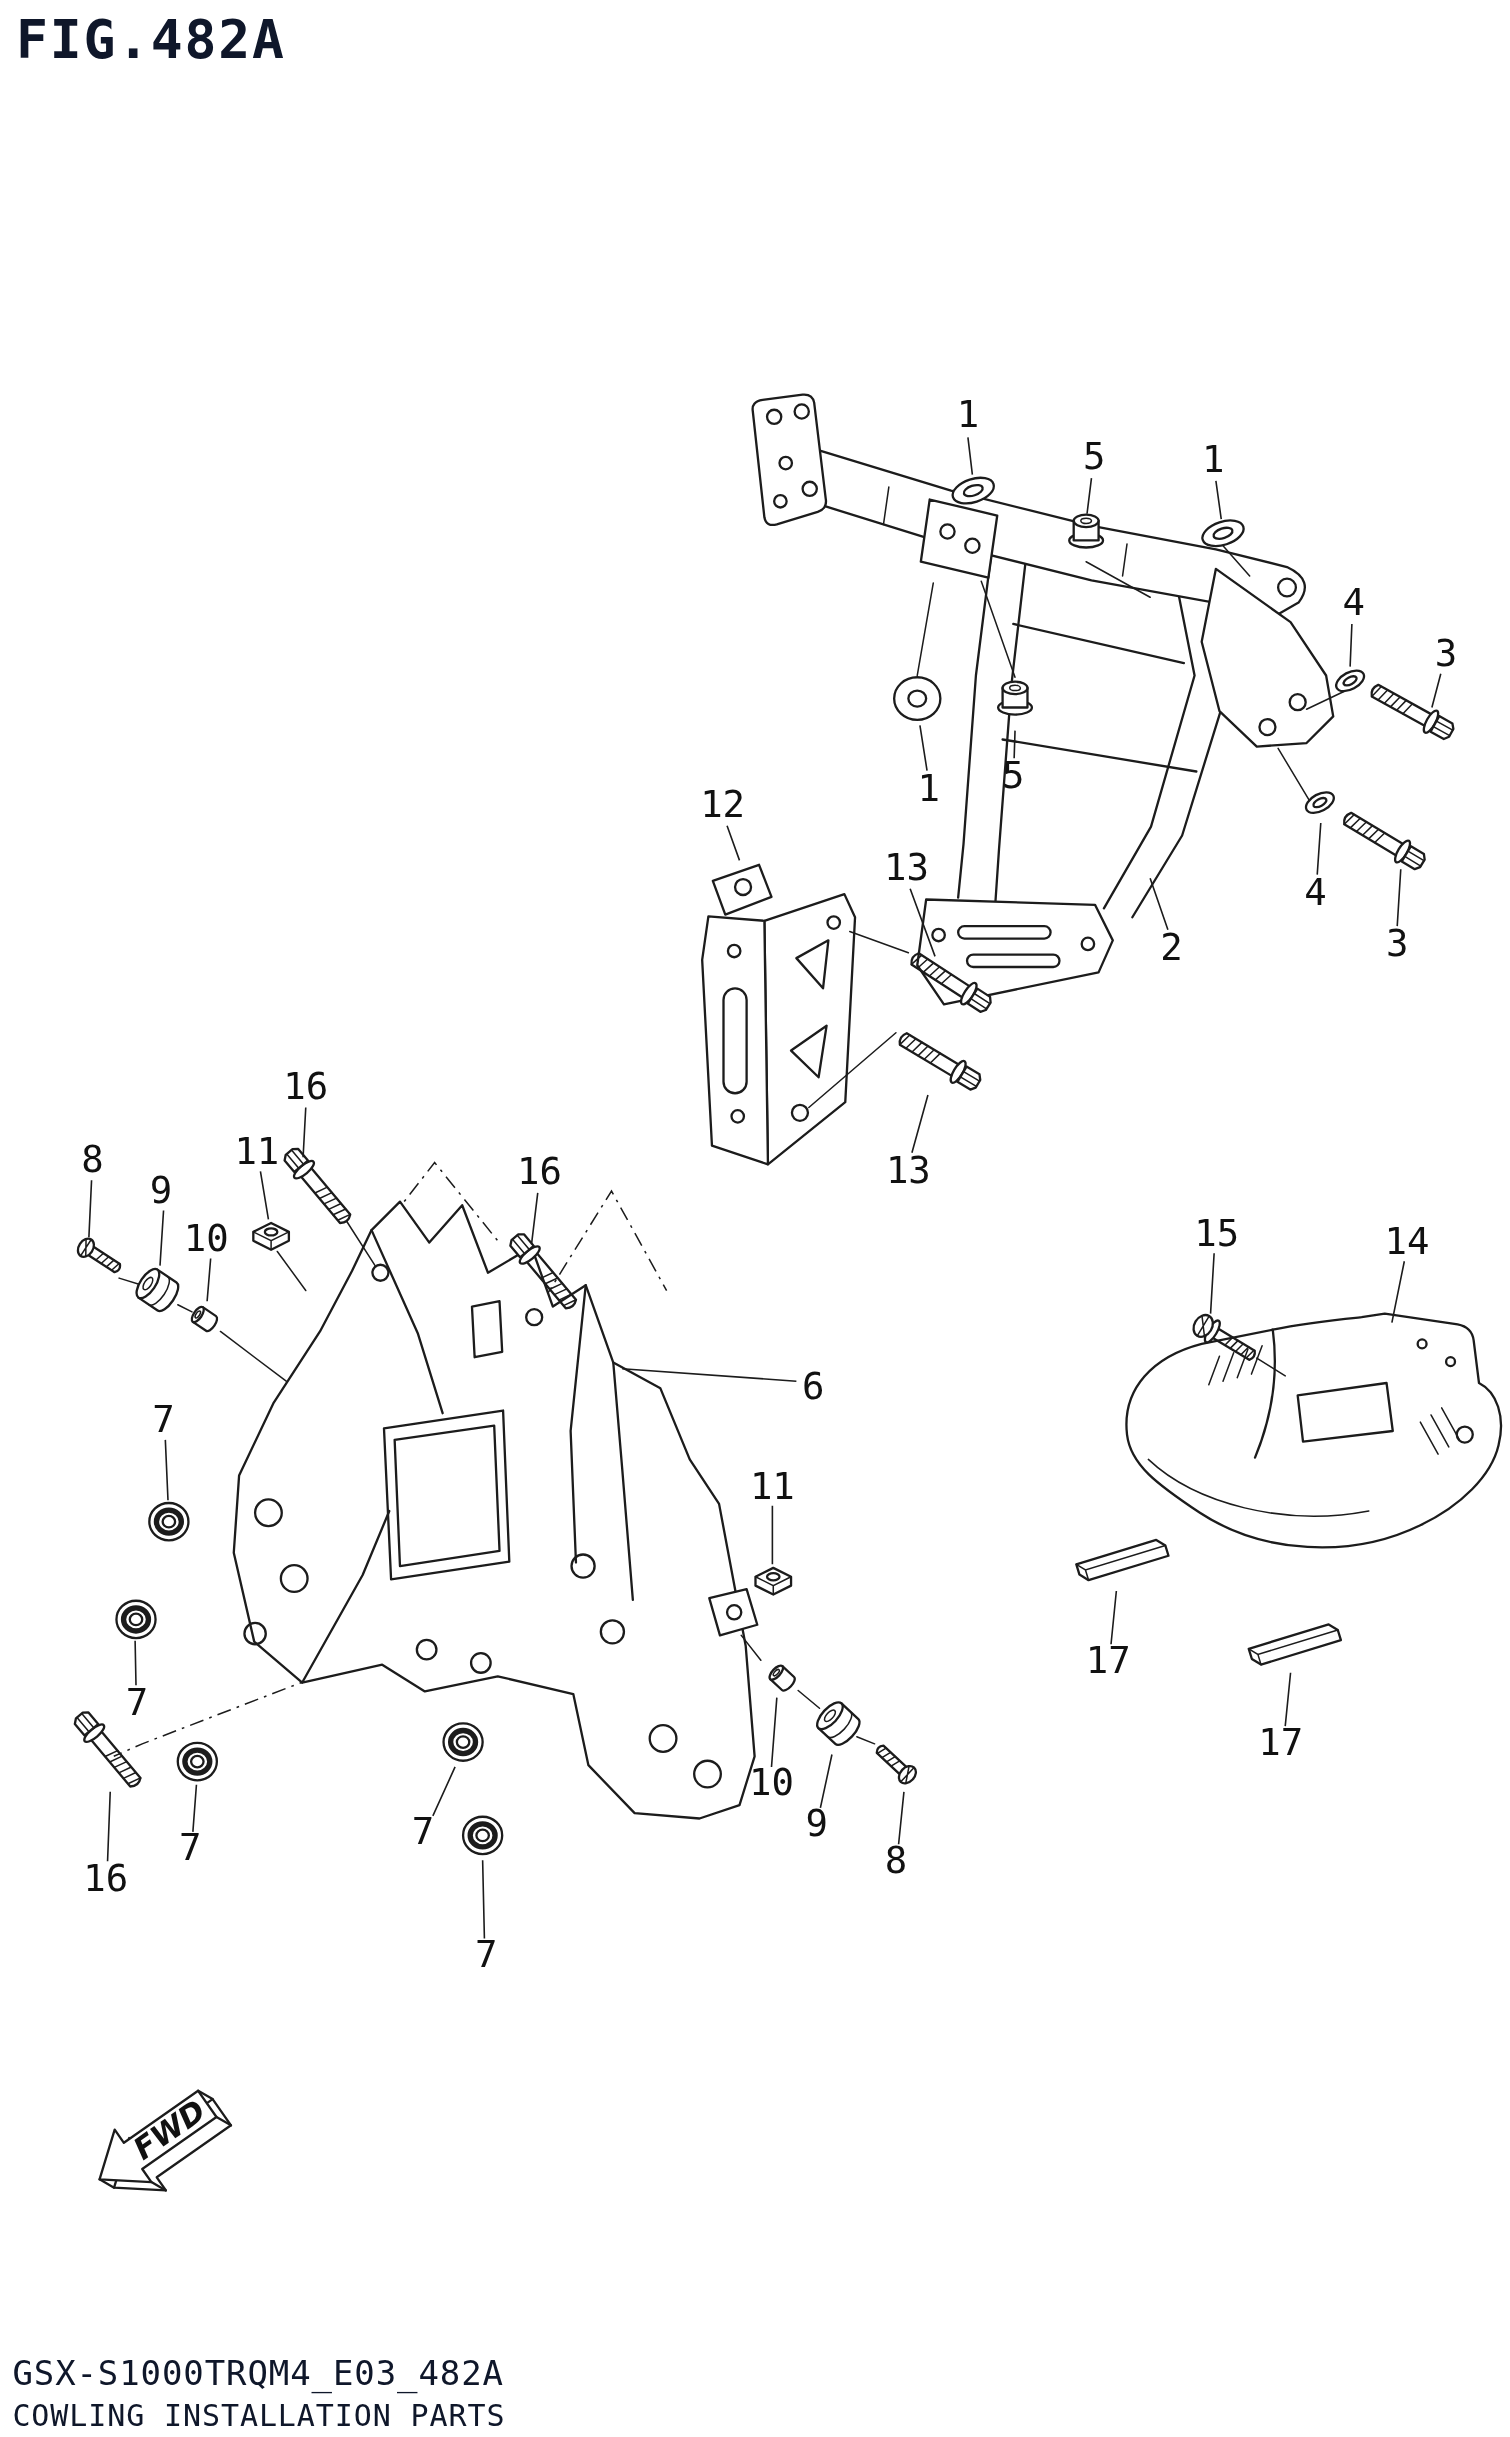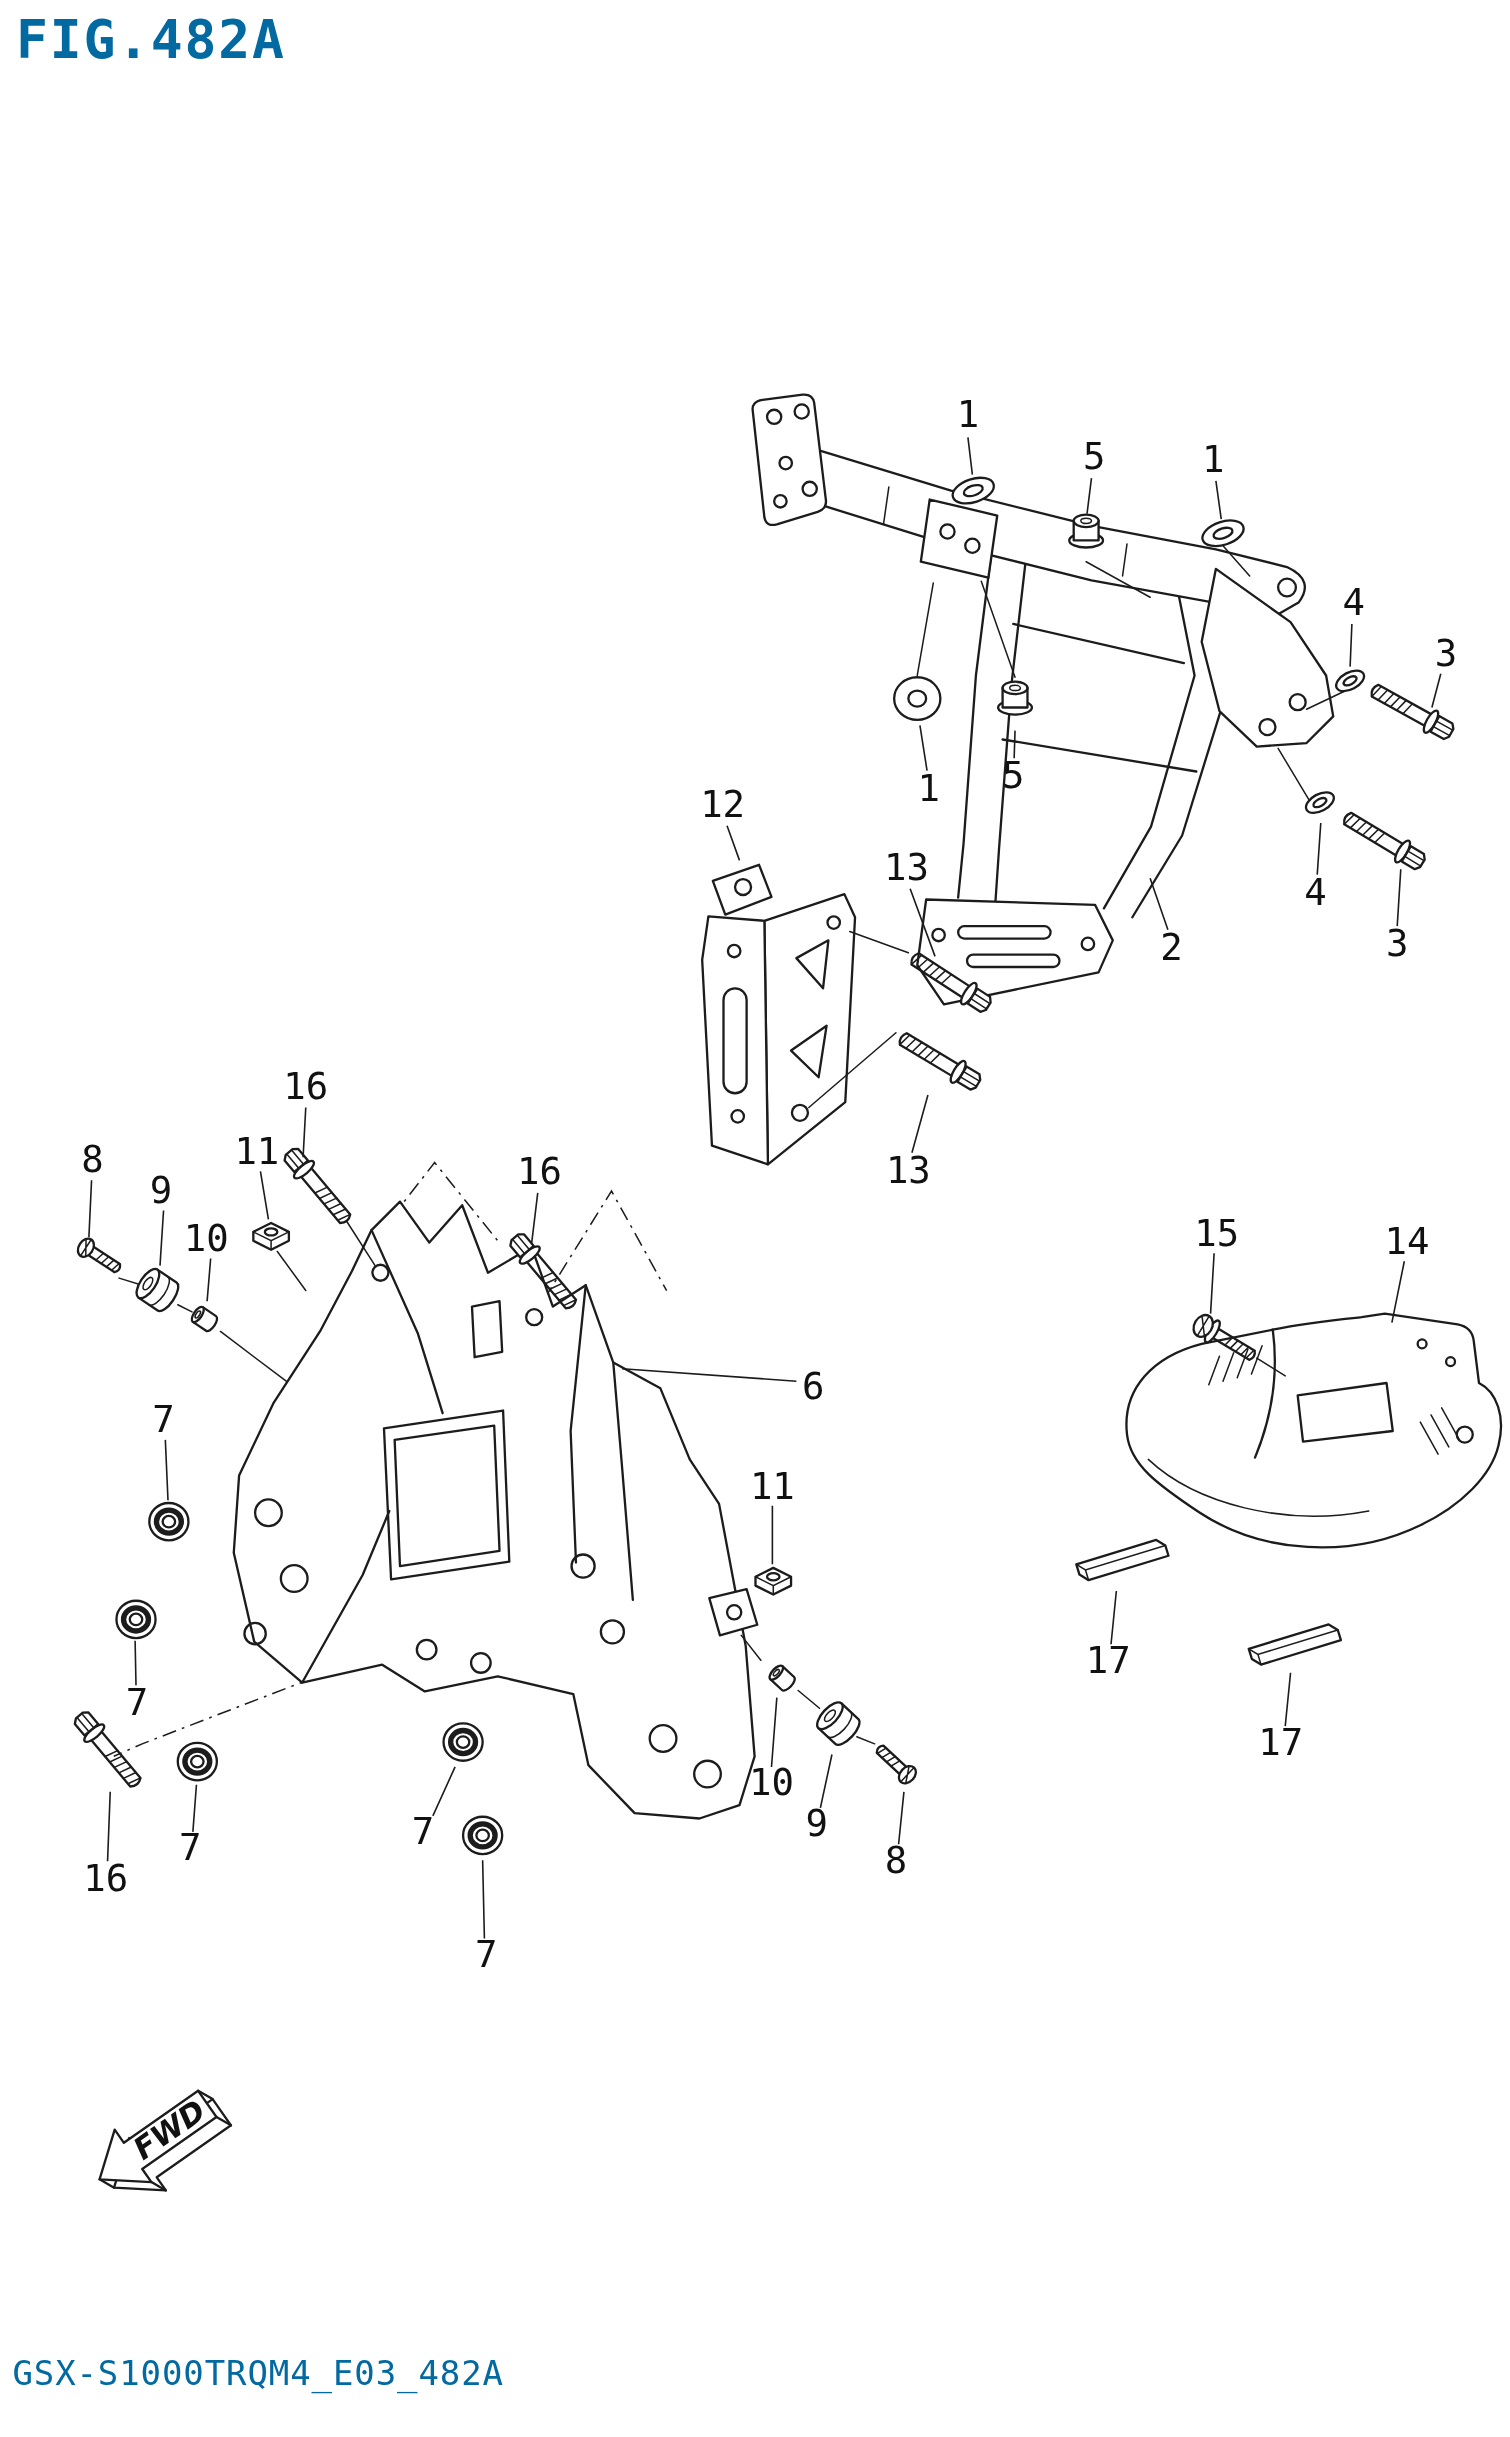--- a/index.html
+++ b/index.html
@@ -1,17 +1,17 @@
 <!DOCTYPE html>
 <html style="font-size:14.2px"><head>
 <meta charset="utf-8">
 <style>
   html,body{margin:0;padding:0;background:#fff;}
   .page{position:relative;width:1511px;height:2438px;background:#ffffff;overflow:hidden;
-        font-family:"DejaVu Sans Mono",monospace;color:#0369a1;}
+        font-family:"DejaVu Sans Mono",monospace;color:#0f172a;}
   .fig-title{position:absolute;top:9px;left:16px;font-size:53px;font-weight:700;letter-spacing:1.8px;}
   .footer-code{position:absolute;top:2353px;left:12.4px;font-size:34px;letter-spacing:0.9px;}
   .footer-caption{position:absolute;top:2398px;left:12.4px;font-size:30px;letter-spacing:0.9px;}
   svg.diagram{position:absolute;top:0;left:0;}
   .ln{fill:none;stroke:#1c1c1c;stroke-width:2.6;stroke-linecap:round;stroke-linejoin:round;}
   .lnf{fill:#ffffff;stroke:#1c1c1c;stroke-width:2.6;stroke-linejoin:round;}
   .ln-t{fill:none;stroke:#1c1c1c;stroke-width:1.7;stroke-linecap:round;}
   .ring{fill:none;stroke:#1c1c1c;stroke-width:6;}
   .leader{fill:none;stroke:#1c1c1c;stroke-width:1.8;}
   .ph{fill:none;stroke:#1c1c1c;stroke-width:1.7;stroke-dasharray:16 7 3 7;}
@@ -261,14 +261,15 @@
 
     <g transform="translate(112,2452) rotate(-35)">
       <path class="ln" d="M 8,17 L 54,-19 L 54,-1 L 156,-1 L 156,35 L 54,35 L 54,53 Z"></path>
       <path class="ln" d="M 0,0 L 8,17 M 148,-18 L 156,-1 M 148,18 L 156,35 M 46,36 L 54,53"></path>
       <path class="lnf" d="M 0,0 L 46,-36 L 46,-18 L 148,-18 L 148,18 L 46,18 L 46,36 Z"></path>
       <text class="fwd-text" x="52" y="11">FWD</text>
     </g>
   </svg>
 
   <div class="footer-code">GSX-S1000TRQM4_E03_482A</div>
+  <div class="footer-caption">COWLING INSTALLATION PARTS</div>
 </div>
 
 
 </body></html>

